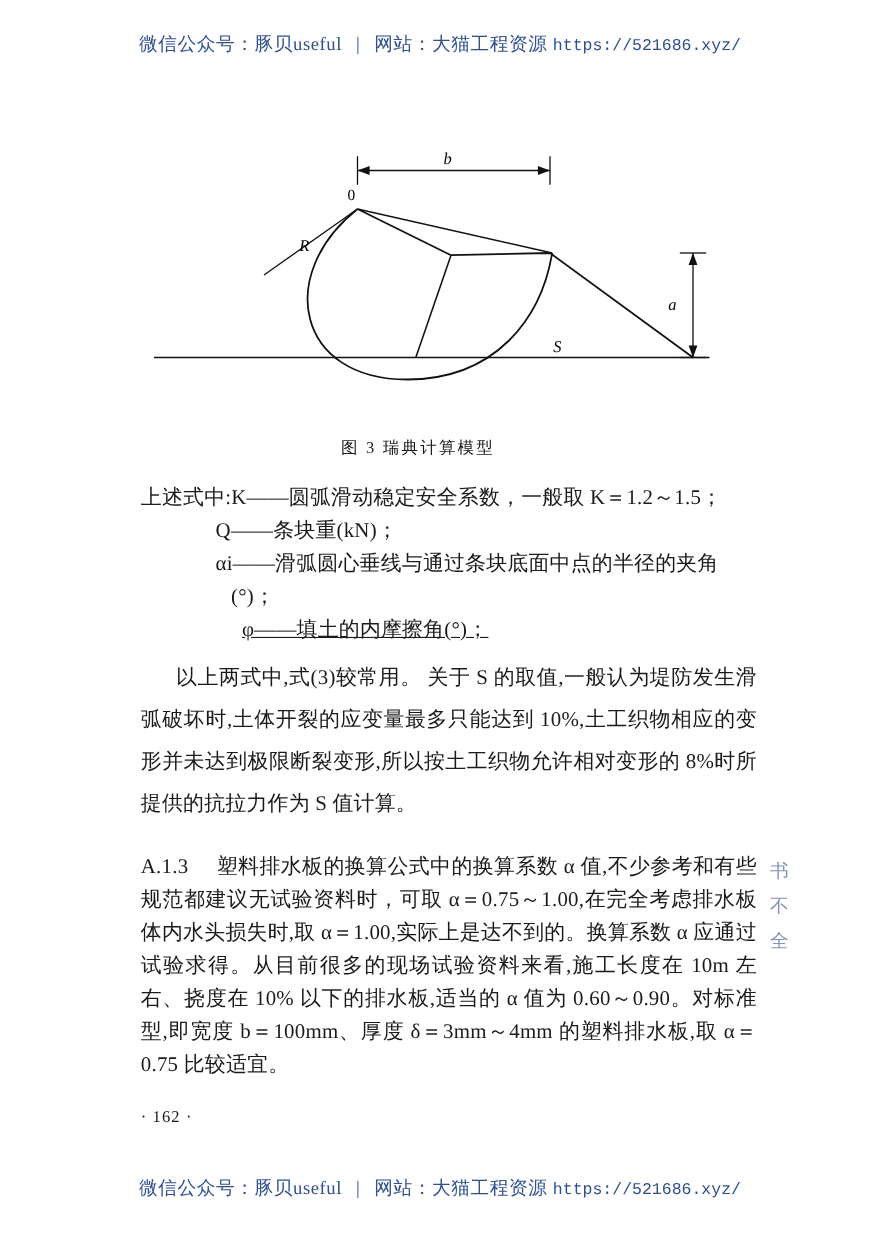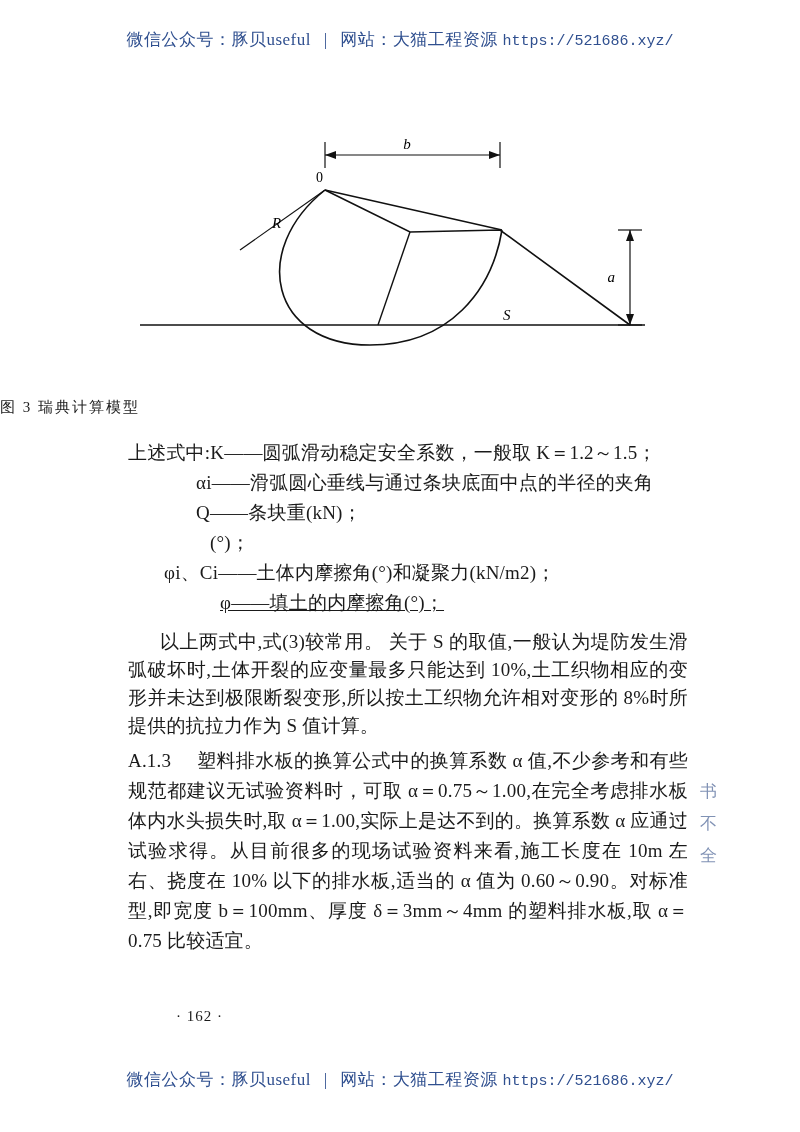--- a/index.html
+++ b/index.html
@@ -53,21 +53,21 @@
     left: 120px;
     top: 130px;
     width: 560px;
     height: 260px;
   }
   .figure-caption {
     position: absolute;
     left: 0;
     top: 398px;
     width: 760px;
-    text-align: left;
+    text-align: center;
     font-size: 15px;
     letter-spacing: 2px;
   }
 
   
   .content {
     position: absolute;
     left: 128px;
     top: 438px;
     width: 560px;
@@ -84,30 +84,29 @@
   }
   .indent-1 { padding-left: 0px; }
   .indent-2 { padding-left: 68px; }
   .indent-3 { padding-left: 36px; }
   .indent-4 { padding-left: 82px; }
   .indent-5 { padding-left: 92px; text-decoration: underline; }
   .gap-sm { height: 6px; }
   .blockpara {
     margin-top: 4px;
     text-indent: 32px;
-    line-height: 28px;
+    line-height: 38px;
   }
 
   .page-number {
     position: absolute;
     left: 128px;
     top: 1008px;
     font-size: 15px;
     letter-spacing: 1px;
-    margin-left: 48px;
   }
 
   
   .stamp {
     position: absolute;
     color: #6b7fa8;
     font-size: 17px;
     font-family: "Liberation Serif", serif;
     opacity: 0.85;
   }
@@ -156,31 +155,30 @@
       <polygon points="510,195 506,184 514,184" fill="#111"></polygon>
       <text x="495" y="152" font-size="15" font-style="italic" font-family="Liberation Serif, serif" text-anchor="end">a</text>
     </svg>
   </div>
 
   <div class="figure-caption">图 3   瑞典计算模型</div>
 
   <div class="content">
 
     <div class="line indent-1">上述式中:K——圆弧滑动稳定安全系数，一般取 K＝1.2～1.5；</div>
+    <div class="line indent-2">Q——条块重(kN)；</div>
     <div class="line indent-2">αi——滑弧圆心垂线与通过条块底面中点的半径的夹角</div>
-    <div class="line indent-2">Q——条块重(kN)；</div>
     <div class="line indent-4">(°)；</div>
-    <div class="line indent-3">φi、Ci——土体内摩擦角(°)和凝聚力(kN/m2)；</div>
     <div class="line indent-5">φ——填土的内摩擦角(°)；</div>
 
     <div class="gap-sm"></div>
 
     <div class="para blockpara">以上两式中,式(3)较常用。 关于 S 的取值,一般认为堤防发生滑弧破坏时,土体开裂的应变量最多只能达到 10%,土工织物相应的变形并未达到极限断裂变形,所以按土工织物允许相对变形的 8%时所提供的抗拉力作为 S 值计算。</div>
 
-    <div class="para" style="margin-top:6px;">
+    <div class="para" style="margin-top:24px;">
       <span>A.1.3</span>
       <span>&nbsp;&nbsp;&nbsp;</span>
       <span>塑料排水板的换算公式中的换算系数 α 值,不少参考和有些规范都建议无试验资料时，可取 α＝0.75～1.00,在完全考虑排水板体内水头损失时,取 α＝1.00,实际上是达不到的。换算系数 α 应通过试验求得。从目前很多的现场试验资料来看,施工长度在 10m 左右、挠度在 10% 以下的排水板,适当的 α 值为 0.60～0.90。对标准型,即宽度 b＝100mm、厚度 δ＝3mm～4mm 的塑料排水板,取 α＝0.75 比较适宜。</span>
     </div>
 
   </div>
 
   <div class="stamp" style="left:700px; top:780px;">书</div>
   <div class="stamp" style="left:700px; top:812px;">不</div>
   <div class="stamp" style="left:700px; top:844px;">全</div>

